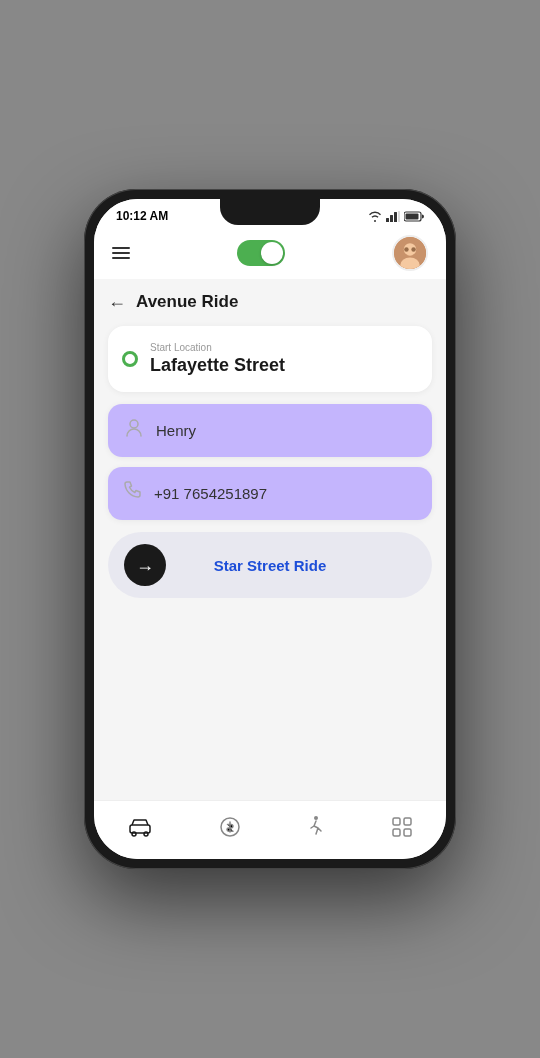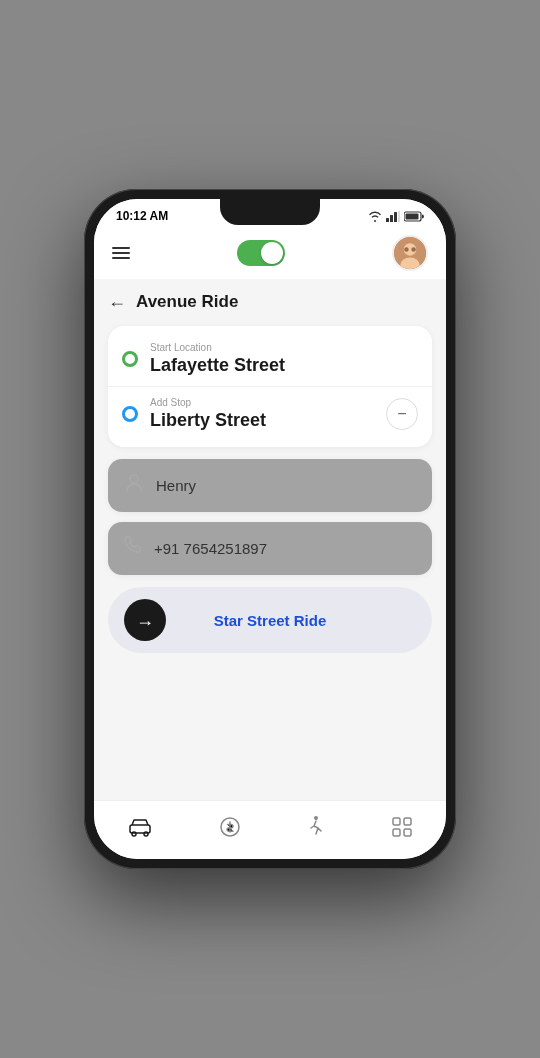--- a/index.html
+++ b/index.html
@@ -182,21 +182,21 @@
       align-items: center;
       justify-content: center;
       cursor: pointer;
       color: #666;
       font-size: 16px;
       flex-shrink: 0;
     }
 
     
     .input-card {
-      background: #a3a3a3;
+      background: #c4b5fd;
       border-radius: 14px;
       padding: 14px 16px;
       margin-bottom: 10px;
       display: flex;
       align-items: center;
       gap: 12px;
       box-shadow: 0 1px 6px rgba(0,0,0,0.06);
     }
     .input-icon { color: #aaa; font-size: 18px; flex-shrink: 0; }
     .input-value { font-size: 15px; color: #333; font-weight: 500; }
@@ -317,30 +317,20 @@
       <div class="route-card">
 
         <div class="route-row">
           <div class="route-dot"></div>
           <div class="route-text">
             <div class="route-label">Start Location</div>
             <div class="route-value">Lafayette Street</div>
           </div>
         </div>
 
-        <div class="route-row">
-          <div class="route-dot stop"></div>
-          <div class="route-text">
-            <div class="route-label">Add Stop</div>
-            <div class="route-value">Liberty Street</div>
-          </div>
-          <div class="route-action">
-            <span>−</span>
-          </div>
-        </div>
 
 
       </div>
 
       <div class="input-card">
         <span class="input-icon">
           <svg width="20" height="20" viewBox="0 0 20 20" fill="none">
             <circle cx="10" cy="6" r="4" stroke="#aaa" stroke-width="1.5"></circle>
             <path d="M3 18c0-3.866 3.134-7 7-7s7 3.134 7 7" stroke="#aaa" stroke-width="1.5" stroke-linecap="round"></path>
           </svg>

